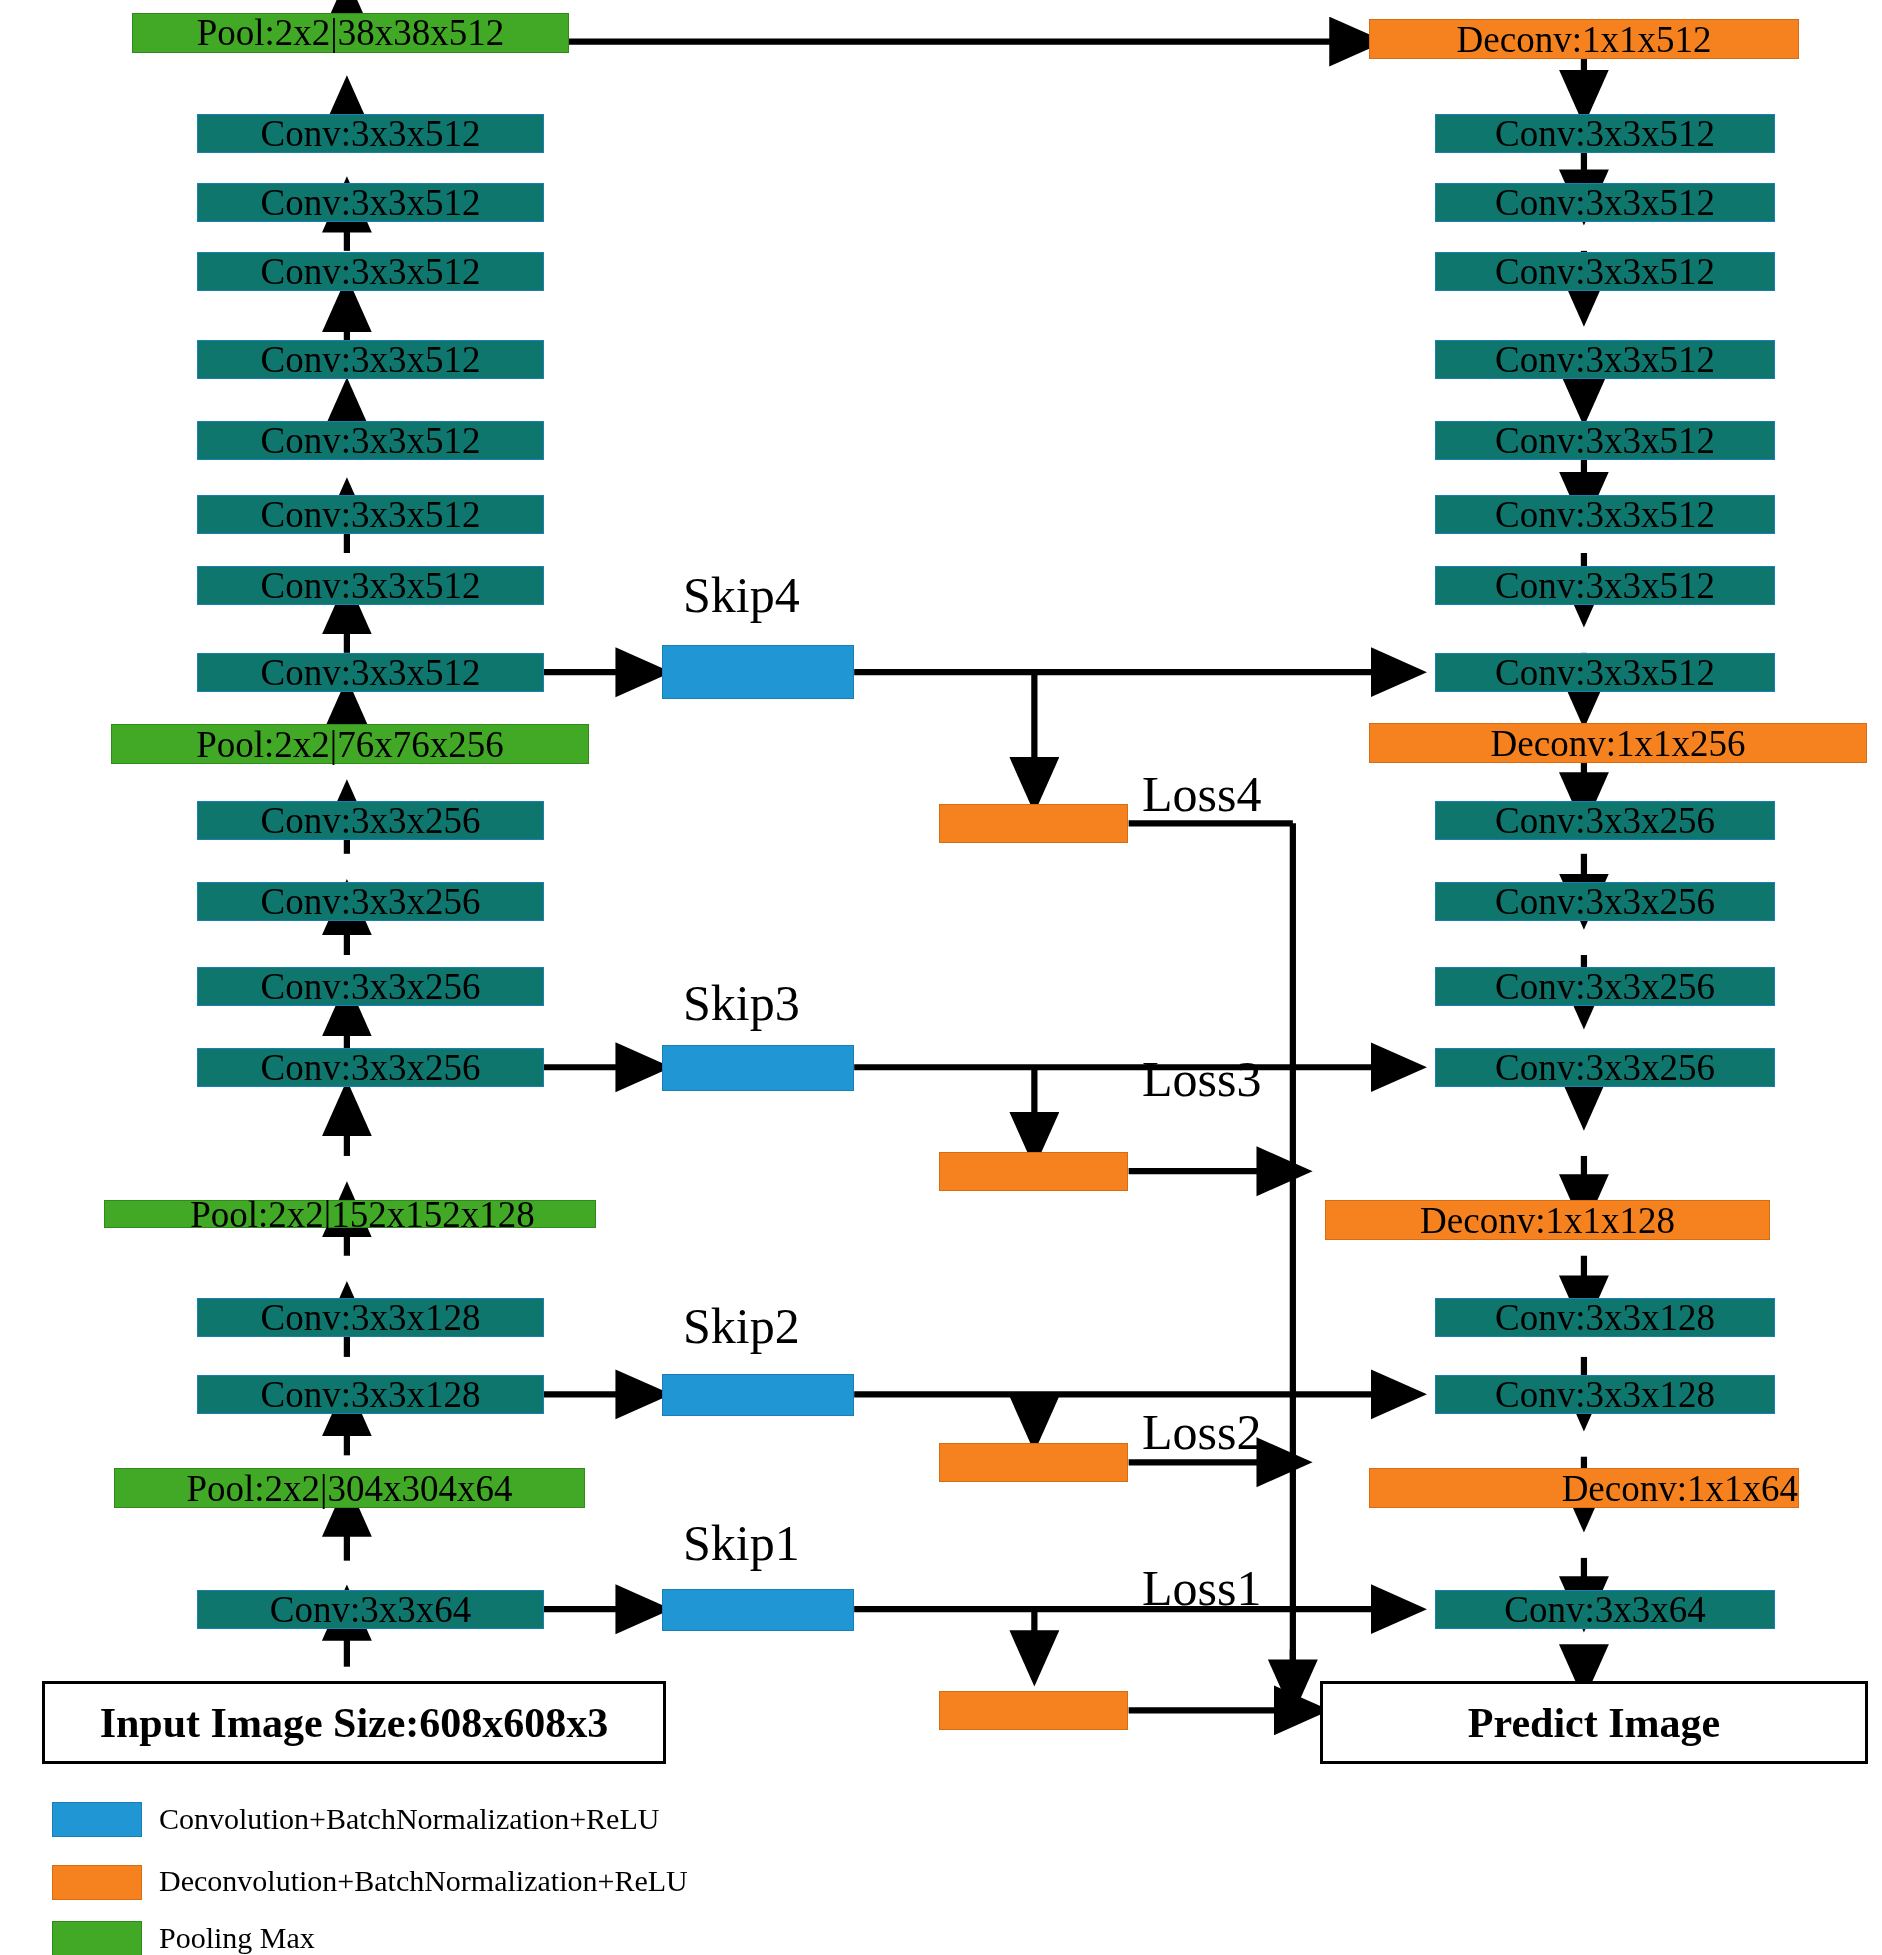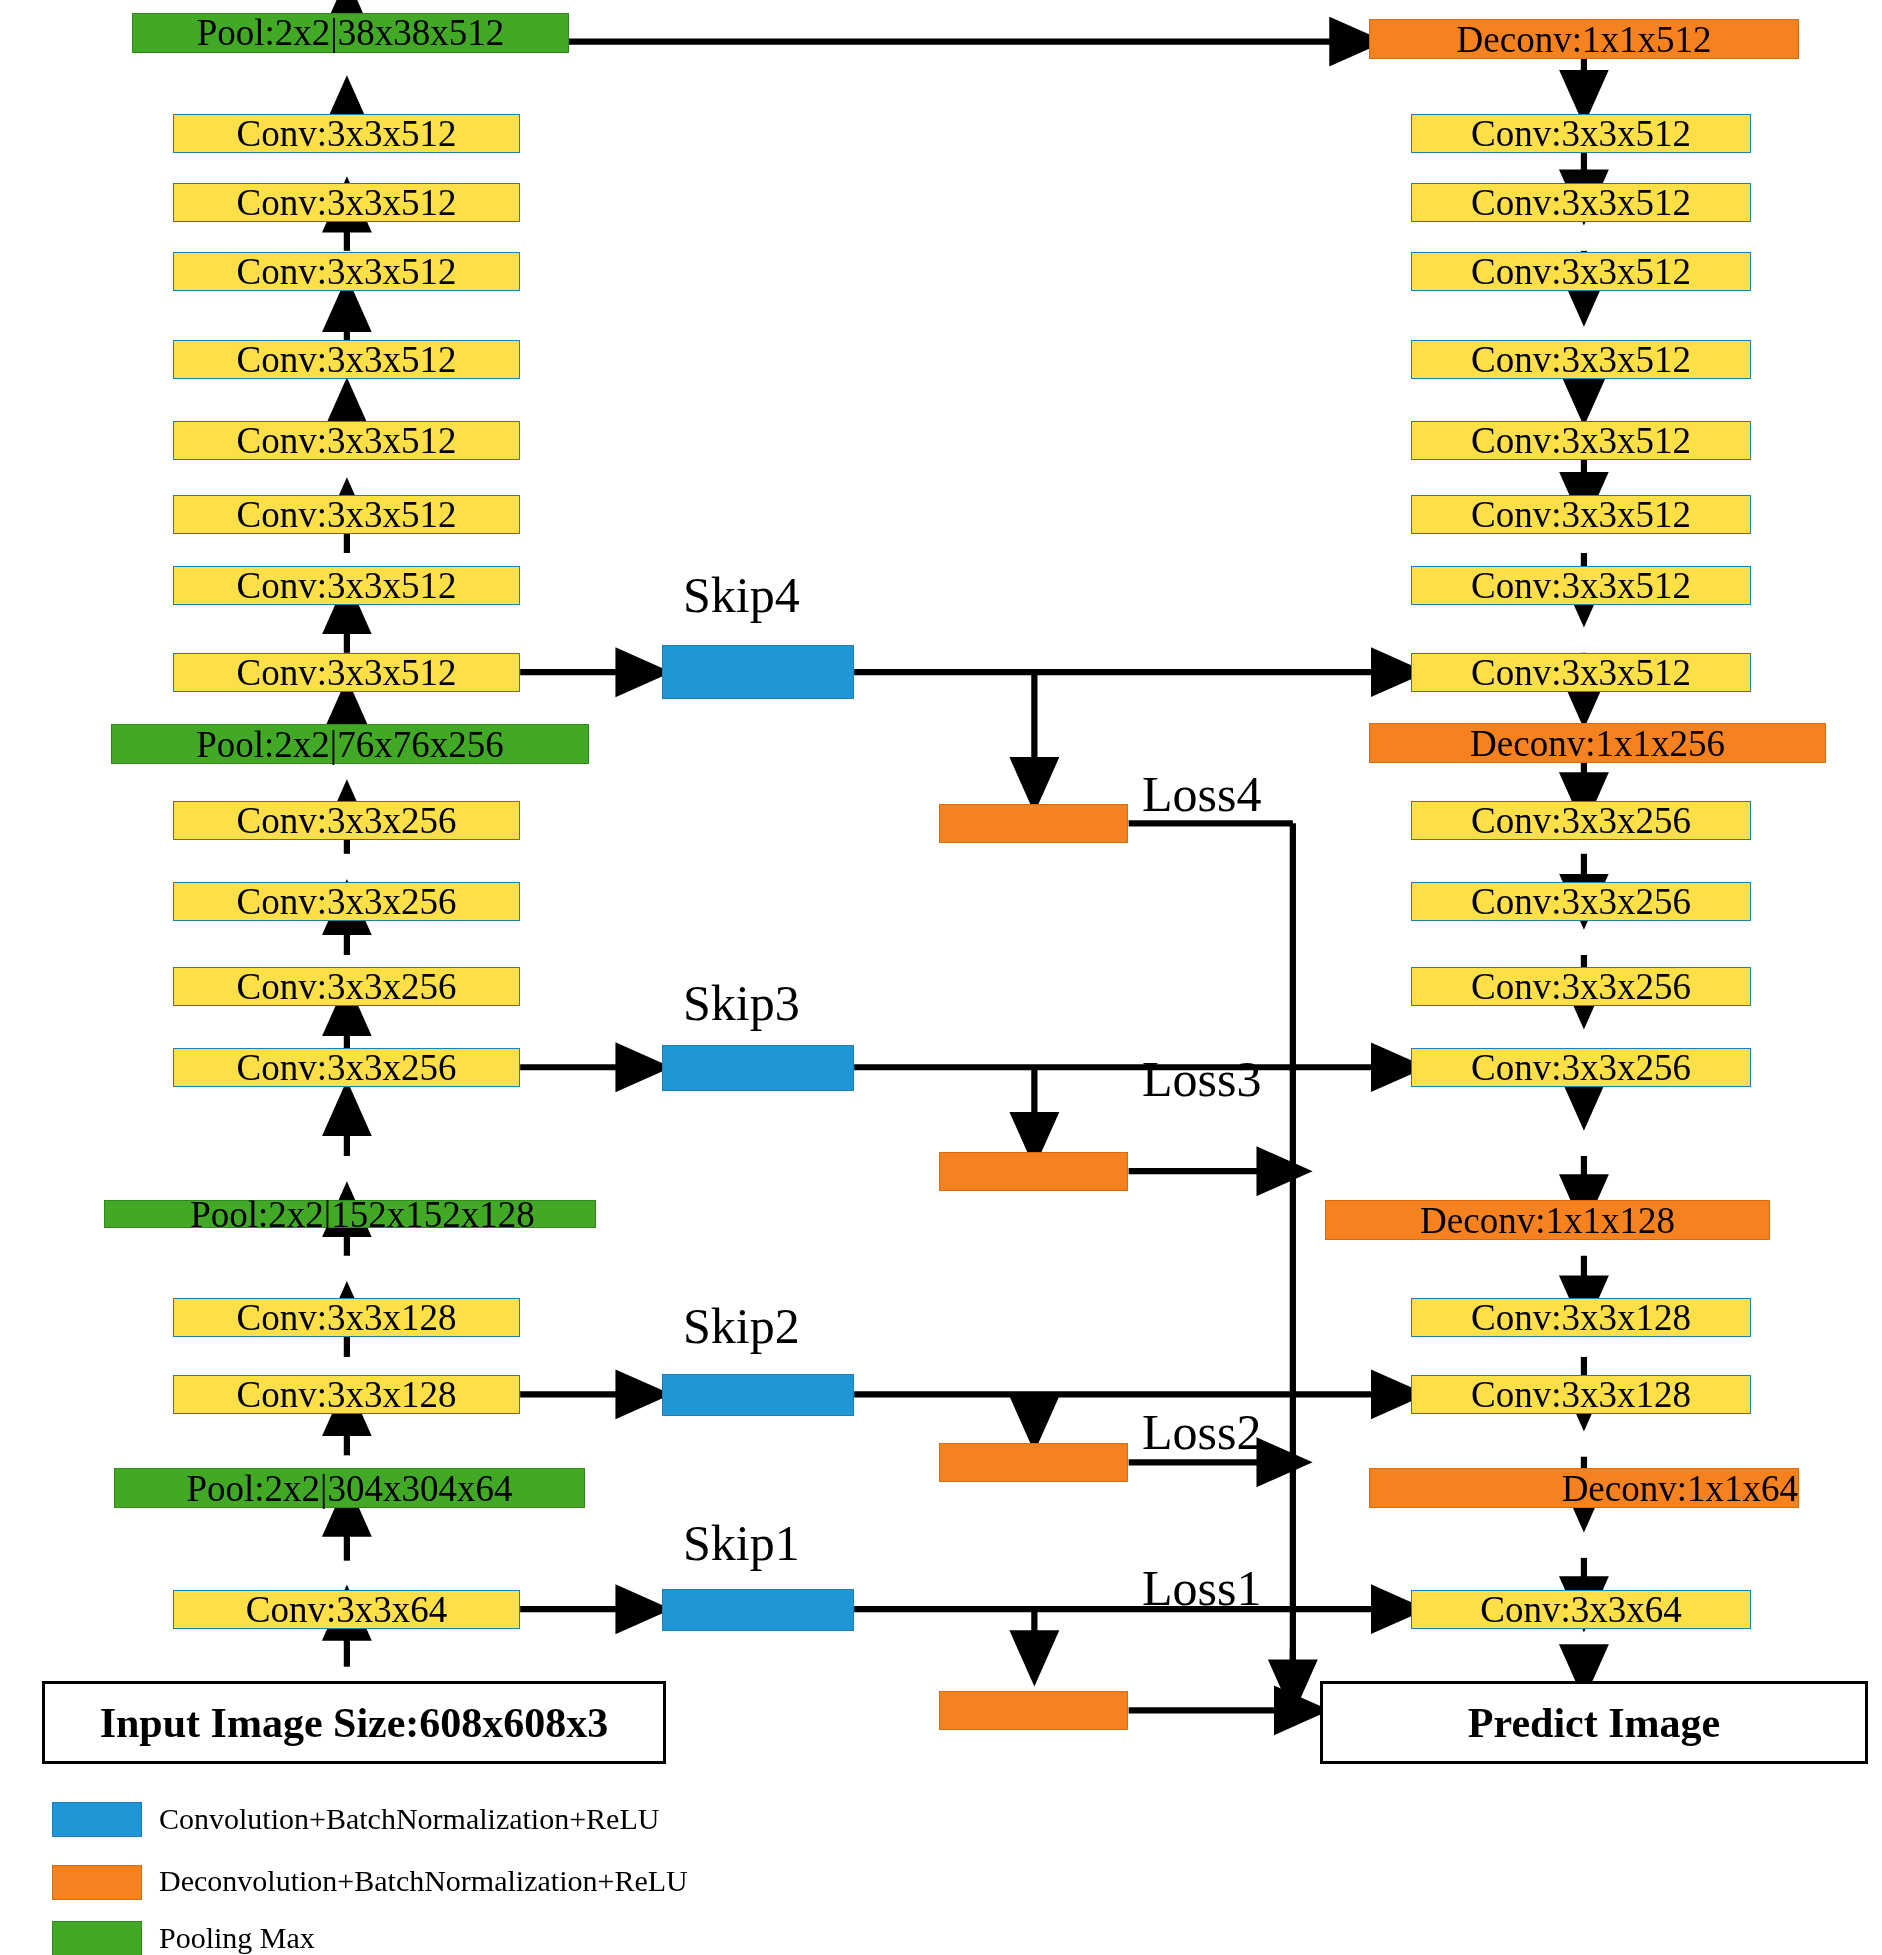--- a/index.html
+++ b/index.html
@@ -1,20 +1,20 @@
 <!DOCTYPE html>
 <html style="font-size:11px"><head>
 <meta charset="utf-8">
 <style>
   html,body{margin:0;padding:0;background:#ffffff;}
   body{font-family:"Liberation Serif", serif;}
   #canvas{position:relative;width:1883px;height:1955px;background:#fff;overflow:hidden;}
   .box{position:absolute;box-sizing:border-box;display:flex;align-items:center;
        justify-content:center;color:#000;white-space:nowrap;line-height:1;}
-  .conv{background:#fde047;border:1.4px solid #1a7fb5;font-size:37px;}
+  .conv{background:#0f766e;border:1.4px solid #1a7fb5;font-size:37px;margin-left:24px;}
   .deconv{background:#f5821f;border:1.4px solid #d66d13;font-size:37px;}
   .pool{background:#42a926;border:1.4px solid #2f8a19;font-size:37px;text-align:center;}
   .plain{background:#ffffff;border:3.5px solid #000;font-size:42px;font-weight:bold;}
   .skipbox{background:#2196d4;border:1.4px solid #1a7fb5;}
   .lossbox{background:#f5821f;border:1.4px solid #d66d13;}
   .lbl{position:absolute;font-size:50px;color:#000;white-space:nowrap;line-height:1;margin-top:15px;}
   .legend-sw{position:absolute;box-sizing:border-box;}
   .legend-tx{position:absolute;font-size:30px;color:#000;white-space:nowrap;line-height:1;}
   svg.wires{position:absolute;left:0;top:0;width:1883px;height:1955px;pointer-events:none;}
 </style>
@@ -222,21 +222,21 @@
   <div class="box conv" style="left:1411px;top:495px;width:340px;height:39px;">
       <span>Conv:3x3x512</span>
     </div>
   <div class="box conv" style="left:1411px;top:566px;width:340px;height:39px;">
       <span>Conv:3x3x512</span>
     </div>
   <div class="box conv" style="left:1411px;top:653px;width:340px;height:39px;">
       <span>Conv:3x3x512</span>
     </div>
 
-  <div class="box deconv" style="left:1369px;top:723px;width:457px;height:40px;">
+  <div class="box deconv" style="left:1369px;top:723px;width:498px;height:40px;">
       <span>Deconv:1x1x256</span>
     </div>
   <div class="box conv" style="left:1411px;top:801px;width:340px;height:39px;">
       <span>Conv:3x3x256</span>
     </div>
   <div class="box conv" style="left:1411px;top:882px;width:340px;height:39px;">
       <span>Conv:3x3x256</span>
     </div>
   <div class="box conv" style="left:1411px;top:967px;width:340px;height:39px;">
       <span>Conv:3x3x256</span>

